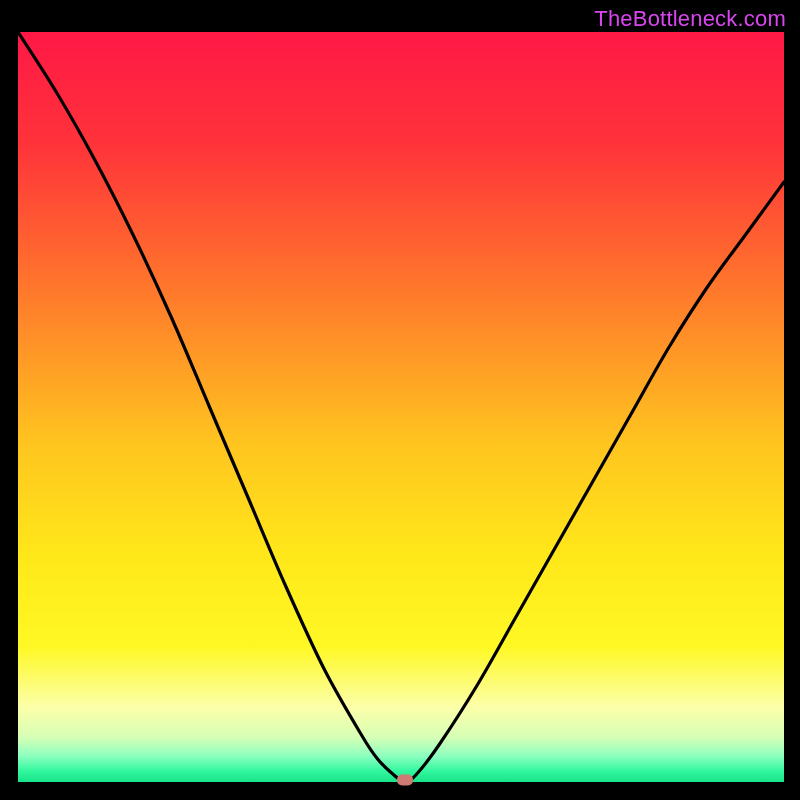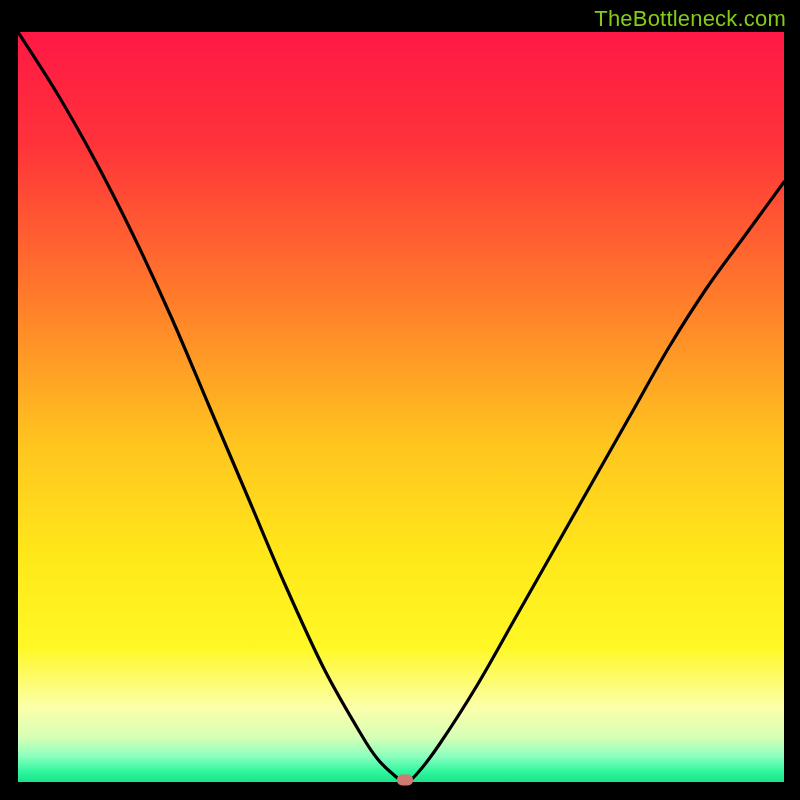--- a/index.html
+++ b/index.html
@@ -22,21 +22,21 @@
     position: absolute;
     left: 0;
     top: 0;
     width: 766px;
     height: 750px;
   }
   .watermark {
     position: absolute;
     top: 6px;
     right: 14px;
-    color: #84cc16;
+    color: #d946ef;
     font-size: 22px;
     font-weight: 500;
     letter-spacing: 0.2px;
   }
   .marker {
     position: absolute;
     width: 16px;
     height: 11px;
     background: #cf7a72;
     border-radius: 5px;

